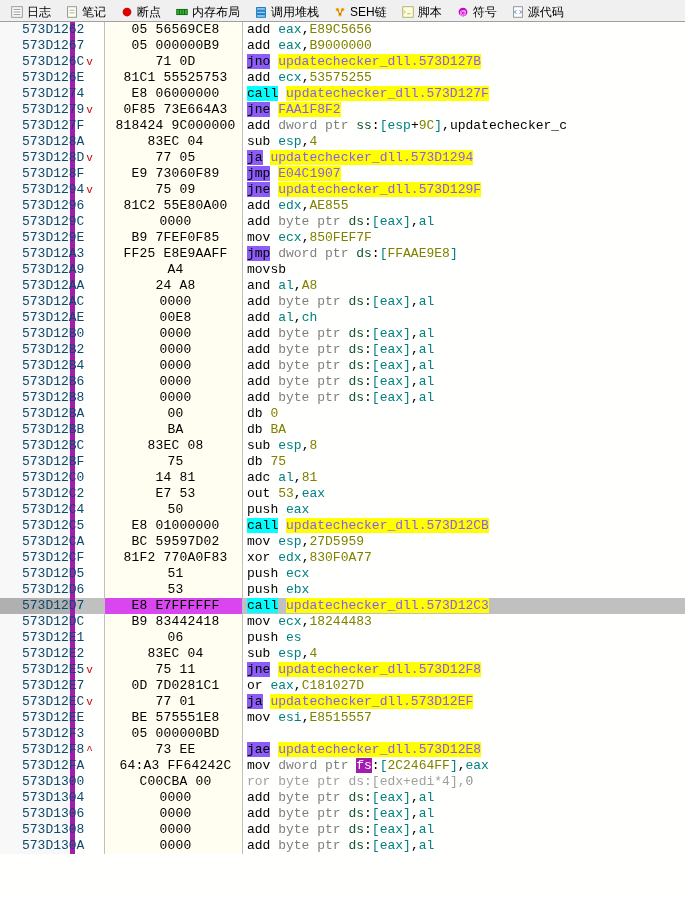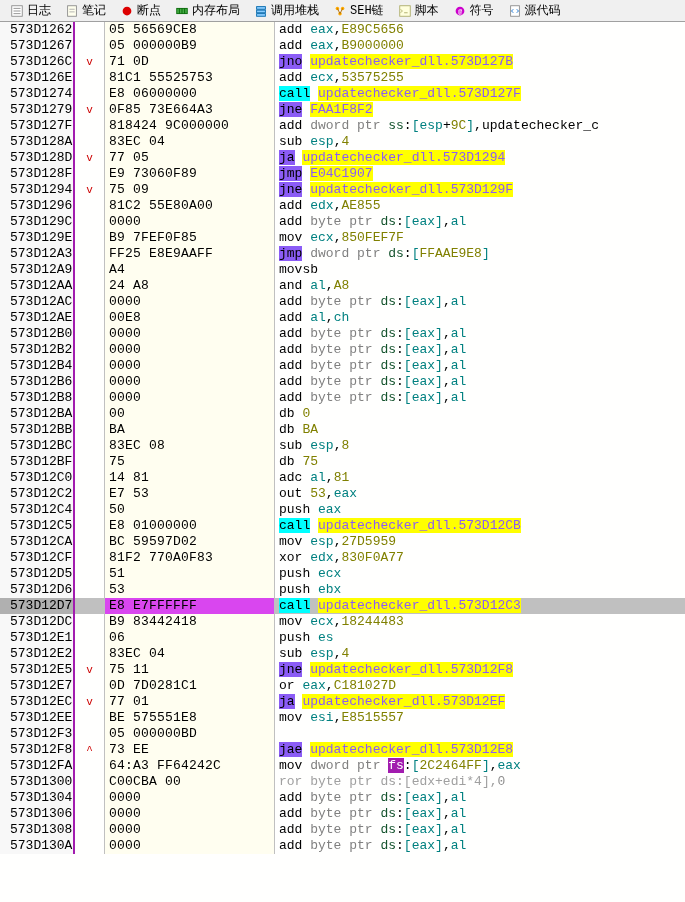--- a/index.html
+++ b/index.html
@@ -1,26 +1,26 @@
 <!DOCTYPE html>
 <html><head>
 <meta charset="utf-8">
 <style>
 * { margin:0; padding:0; box-sizing:border-box; }
 body { font-family: "Consolas","Courier New",monospace; font-size:13px; background:#fffffe; color:#000; width:685px; }
-.toolbar { display:flex; align-items:center; background:#f0f0f0; height:22px; border-bottom:1px solid #a0a0a0; font-family:Liberation Mono, monospace; font-size:12px; padding:0 4px; gap:2px; }
+.toolbar { display:flex; align-items:flex-end; background:#f0f0f0; height:22px; border-bottom:1px solid #a0a0a0; font-family:Liberation Sans, sans-serif; font-size:12px; padding:0 4px; gap:2px; }
 .tbtn { display:flex; align-items:center; gap:3px; padding:0 5px; border:1px solid transparent; height:18px; cursor:pointer; }
 .ticon { width:14px; height:14px; display:inline-flex; align-items:center; justify-content:center; }
 .disasm { display:flex; flex-direction:column; }
 .row { display:flex; height:16px; line-height:16px; white-space:pre; }
 .row.sel { background:#c0c0c0; }
-.caddr { width:75px; padding-left:10px; border-right:2px solid #a21caf; color:#000000; background:#f8f8f8; }
+.caddr { width:75px; padding-left:22px; border-right:5px solid #a21caf; color:#0c4a6e; background:#f8f8f8; }
 .caddr.sel { background:#b0b0b0; }
 .cjmp { width:30px; text-align:center; color:#888; font-size:11px; border-right:1px solid #c0c0c0; }
-.cbytes { width:170px; padding-left:4px; color:#000; background:#fffef0; border-right:1px solid #c0c0c0; letter-spacing:0.2px; font-weight:500; }
+.cbytes { width:138px; padding-left:4px; color:#000; background:#fffef0; border-right:1px solid #c0c0c0; letter-spacing:0.2px; font-weight:500;text-align:center; }
 .cbytes.sel { background:#d946ef; }
 .casm { flex:1; padding-left:4px; overflow:hidden; }
 .mn { color:#000; }
 .mn-jmp { background:#8b5cf6; color:#000; }
 .mn-call { background:#00ffff; color:#000; }
 .reg { color:#008080; }
 .num { color:#808000; }
 .mem { color:#808080; }
 .seg { color:#14532d; }
 .tgt { background:#ffff00; color:#8b5cf6; }

